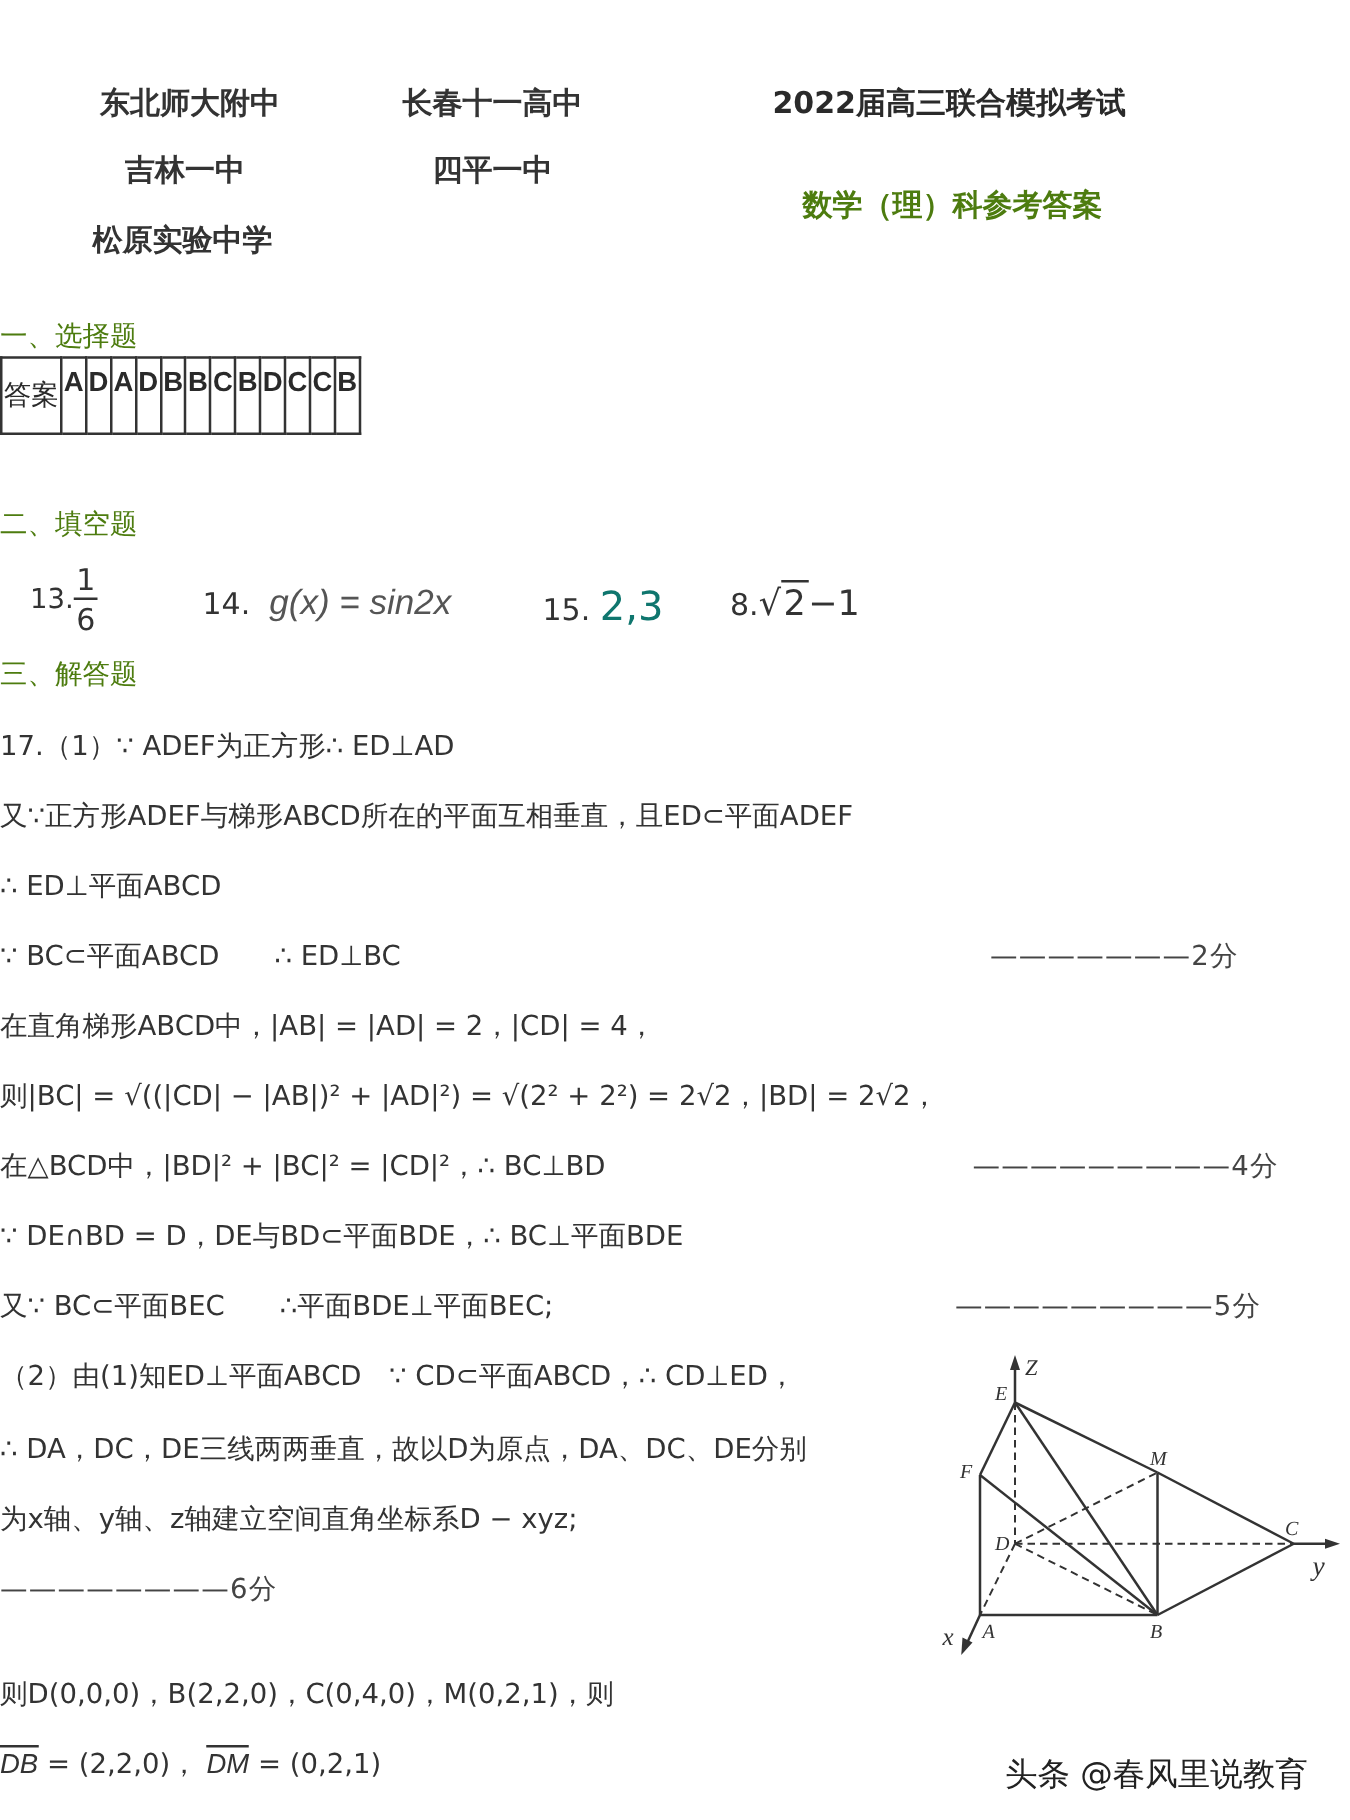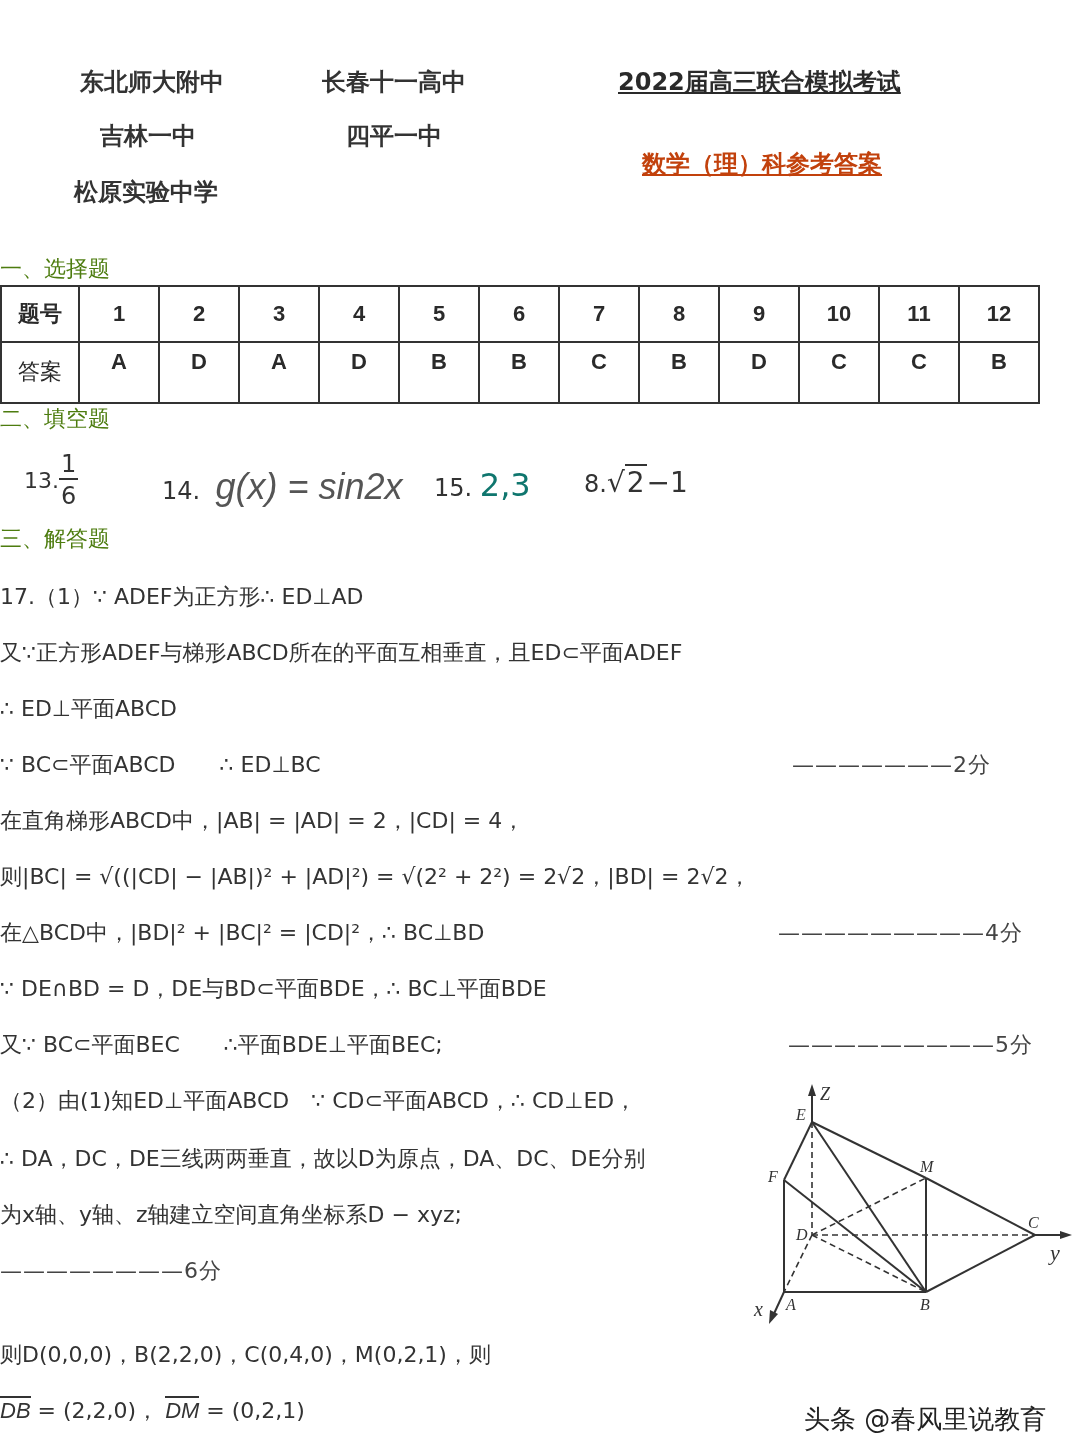--- a/index.html
+++ b/index.html
@@ -1,20 +1,20 @@
 <!DOCTYPE html>
 <html><head>
 <meta charset="utf-8">
 <style>
   html, body { margin:0; padding:0; background:#ffffff; }
   body { width:1080px; height:1456px; position:relative; overflow:hidden;
          font-family:"DejaVu Sans","Liberation Sans",sans-serif; color:#2a2a2a; }
   .abs { position:absolute; white-space:nowrap; }
   .school { font-size:24px; font-weight:bold; color:#333; }
-  .title { font-size:24px; font-weight:bold; color:#2a2a2a;text-decoration:underline; }
+  .title { font-size:24px; font-weight:bold; color:#2a2a2a; }
   .section { font-size:22px; color:#4d7c0f; }
   .line { font-size:22px; color:#333; }
   .it { font-style:italic; font-family:"Liberation Sans",sans-serif; }
   .score { font-size:22px; color:#444; letter-spacing:1px; }
   table.mc { position:absolute; left:0; top:285px; border-collapse:collapse; }
   table.mc td { border:2px solid #333; text-align:center; font-size:22px; font-weight:bold;
                 font-family:"Liberation Sans",sans-serif; color:#2a2a2a; }
   table.mc tr.r1 td { height:52px; }
   table.mc tr.r2 td { height:52px; vertical-align:top; padding-top:6px;margin-top:11px; }
   .frac { display:inline-block; vertical-align:middle; text-align:center; line-height:1; font-size:24px; }
@@ -26,40 +26,25 @@
 </style>
 </head>
 <body>
 
 <div class="abs school" style="left:80px;top:66px">东北师大附中</div>
 <div class="abs school" style="left:322px;top:66px">长春十一高中</div>
 <div class="abs school" style="left:100px;top:120px">吉林一中</div>
 <div class="abs school" style="left:346px;top:120px">四平一中</div>
 <div class="abs school" style="left:74px;top:176px">松原实验中学</div>
 <div class="abs title" style="left:618px;top:66px">2022届高三联合模拟考试</div>
-<div class="abs title" style="left:642px;top:148px;font-weight:bold;color:#c2410c">数学（理）科参考答案</div>
+<div class="abs title" style="left:642px;top:148px;font-weight:bold;color:#4d7c0f">数学（理）科参考答案</div>
 
 <div class="abs section" style="left:0;top:254px">一、选择题</div>
 <table class="mc">
   <tbody>
-      <tr class="r1">
-    <td style="width:74px">题号</td>
-    <td style="width:76px">1</td>
-    <td style="width:76px">2</td>
-    <td style="width:76px">3</td>
-    <td style="width:76px">4</td>
-    <td style="width:76px">5</td>
-    <td style="width:76px">6</td>
-    <td style="width:76px">7</td>
-    <td style="width:76px">8</td>
-    <td style="width:76px">9</td>
-    <td style="width:76px">10</td>
-    <td style="width:76px">11</td>
-    <td style="width:76px">12</td>
-  </tr>
   <tr class="r2">
     <td style="vertical-align:middle;padding-top:0;font-weight:normal">答案</td>
     <td>A</td>
     <td>D</td>
     <td>A</td>
     <td>D</td>
     <td>B</td>
     <td>B</td>
     <td>C</td>
     <td>B</td>
@@ -69,42 +54,42 @@
     <td>B</td>
   </tr>
 </tbody>
   </table>
 
 <div class="abs section" style="left:0;top:404px">二、填空题</div>
 <div class="abs line" style="left:24px;top:452px">
   <span style="vertical-align:middle">13.</span><span class="frac"><span class="n">1</span><span class="d">6</span></span>
 </div>
 <div class="abs line" style="left:162px;top:466px;font-size:24px">
-  <span>14.</span>&nbsp;&nbsp;<span class="it" style="font-size:36px;color:#555">g(x) = sin2x</span>
+  <span>14.</span>&nbsp;&nbsp;<span class="it" style="font-size:28px;color:#555">g(x) = sin2x</span>
 </div>
 <div class="abs line" style="left:434px;top:466px;font-size:24px">
   <span>15.</span>&nbsp;<span style="font-size:32px;color:#0f766e">2,3</span>
 </div>
 <div class="abs line" style="left:584px;top:466px;font-size:24px">
   <span>8.</span><span style="font-size:28px">√</span><span class="sqrt" style="font-size:28px">2</span><span style="font-size:28px">−1</span>
 </div>
 
 <div class="abs section" style="left:0;top:524px">三、解答题</div>
 <div class="abs line" style="left:0;top:582px">17.（1）∵ ADEF为正方形∴ ED⊥AD</div>
 <div class="abs line" style="left:0;top:638px">又∵正方形ADEF与梯形ABCD所在的平面互相垂直，且ED⊂平面ADEF</div>
 <div class="abs line" style="left:0;top:694px">∴ ED⊥平面ABCD</div>
 <div class="abs line" style="left:0;top:750px">∵ BC⊂平面ABCD　　∴ ED⊥BC</div>
 <div class="abs score" style="left:792px;top:750px">———————2分</div>
 <div class="abs line" style="left:0;top:806px">在直角梯形ABCD中，|AB| = |AD| = 2，|CD| = 4，</div>
 <div class="abs line" style="left:0;top:862px">则|BC| = √((|CD| − |AB|)² + |AD|²) = √(2² + 2²) = 2√2，|BD| = 2√2，</div>
 <div class="abs line" style="left:0;top:918px">在△BCD中，|BD|² + |BC|² = |CD|²，∴ BC⊥BD</div>
 <div class="abs score" style="left:778px;top:918px">—————————4分</div>
 <div class="abs line" style="left:0;top:974px">∵ DE∩BD = D，DE与BD⊂平面BDE，∴ BC⊥平面BDE</div>
 <div class="abs line" style="left:0;top:1030px">又∵ BC⊂平面BEC　　∴平面BDE⊥平面BEC;</div>
-<div class="abs score" style="left:788px;top:1030px">—————————5分</div>
+<div class="abs score" style="left:764px;top:1030px">—————————5分</div>
 <div class="abs line" style="left:0;top:1086px">（2）由(1)知ED⊥平面ABCD　∵ CD⊂平面ABCD，∴ CD⊥ED，</div>
 <div class="abs line" style="left:0;top:1144px">∴ DA，DC，DE三线两两垂直，故以D为原点，DA、DC、DE分别</div>
 <div class="abs line" style="left:0;top:1200px">为x轴、y轴、z轴建立空间直角坐标系D − xyz;</div>
 <div class="abs score" style="left:0;top:1256px">————————6分</div>
 <div class="abs line" style="left:0;top:1340px">则D(0,0,0)，B(2,2,0)，C(0,4,0)，M(0,2,1)，则</div>
 <div class="abs line" style="left:0;top:1396px">
   <span class="it ov">DB</span>
   <span>= (2,2,0)</span><span>，</span>
   <span class="it ov">DM</span>
   <span>= (0,2,1)</span>

